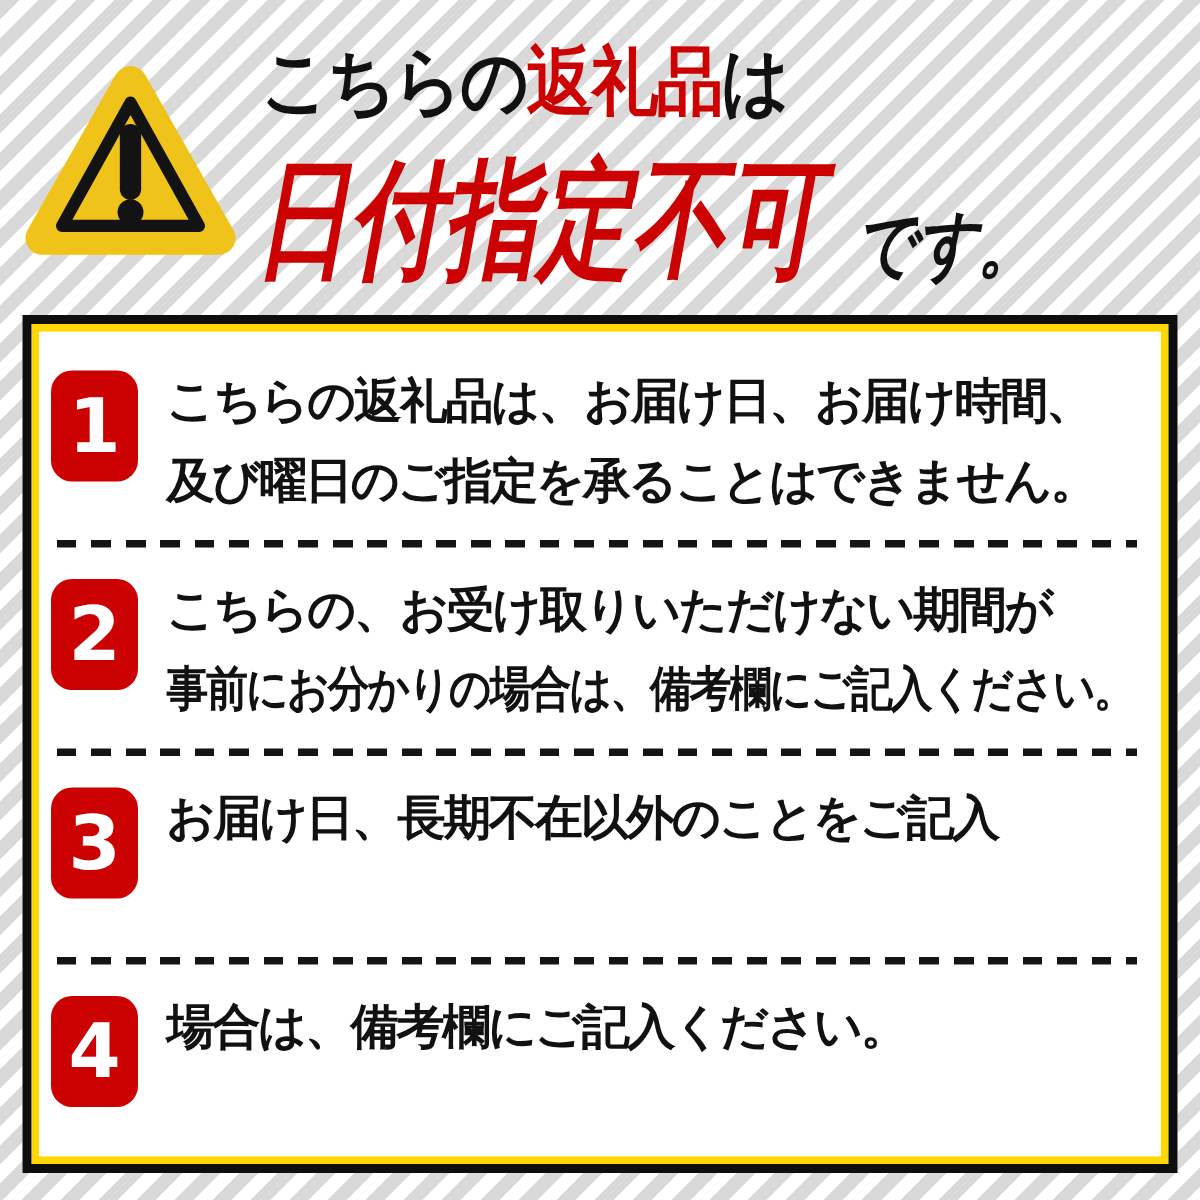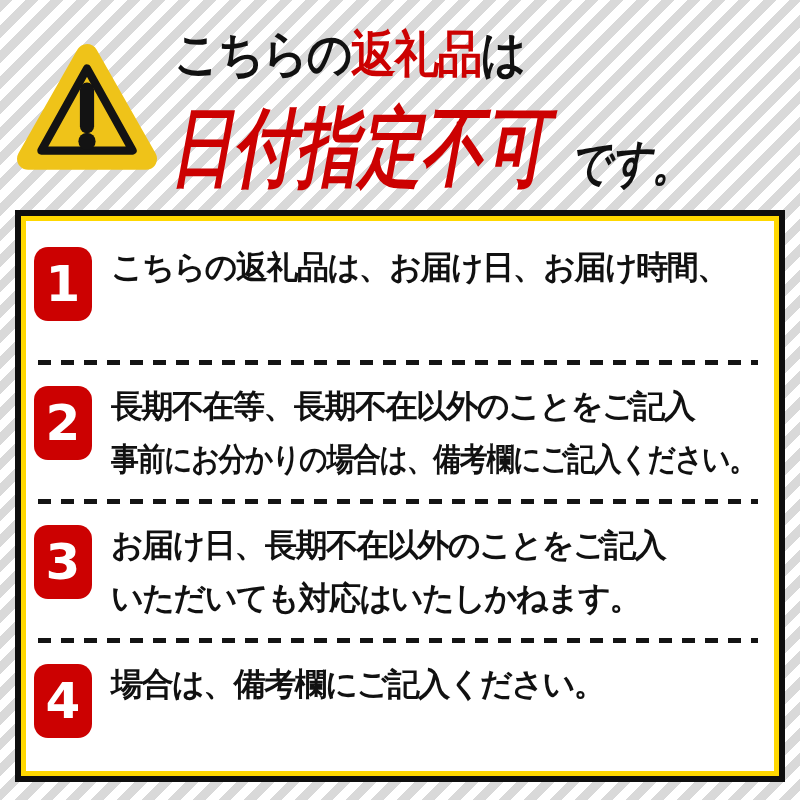--- a/index.html
+++ b/index.html
@@ -86,40 +86,40 @@
     </div>
   </div>
 
   <section class="notice-box">
     <div class="box-content">
 
       <div class="item">
         <div class="badge">1</div>
         <div class="lines">
           <div class="line">こちらの返礼品は、お届け日、お届け時間、</div>
+          <div class="line">及び曜日のご指定を承ることはできません。</div>
         </div>
       </div>
 
       <div class="sep"></div>
 
       <div class="item">
         <div class="badge">2</div>
         <div class="lines">
-          <div class="line">長期不在等、長期不在以外のことをご記入</div>
+          <div class="line">こちらの、お受け取りいただけない期間が</div>
           <div class="line squeeze">事前にお分かりの場合は、備考欄にご記入ください。</div>
         </div>
       </div>
 
       <div class="sep"></div>
 
       <div class="item">
         <div class="badge">3</div>
         <div class="lines">
           <div class="line">お届け日、長期不在以外のことをご記入</div>
-          <div class="line">いただいても対応はいたしかねます。</div>
         </div>
       </div>
 
       <div class="sep"></div>
 
       <div class="item">
         <div class="badge">4</div>
         <div class="lines">
           <div class="line">場合は、備考欄にご記入ください。</div>
         </div>

